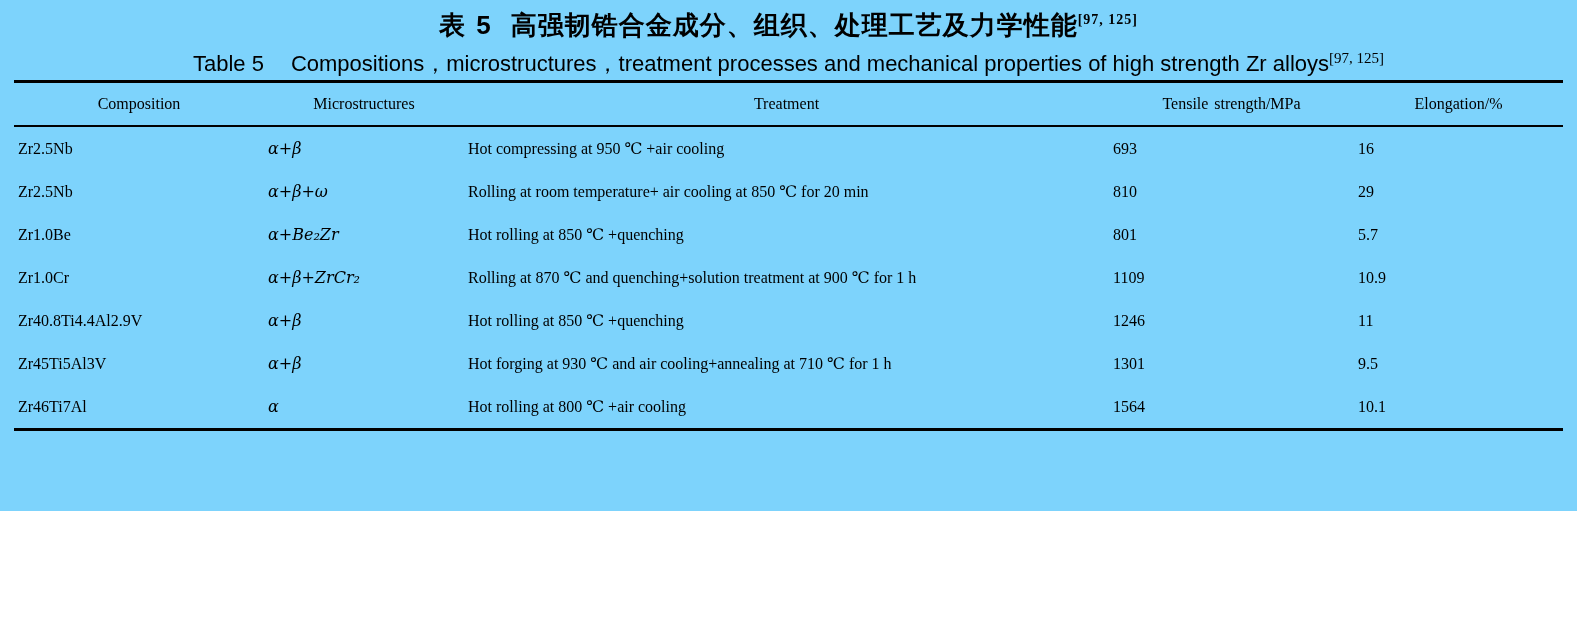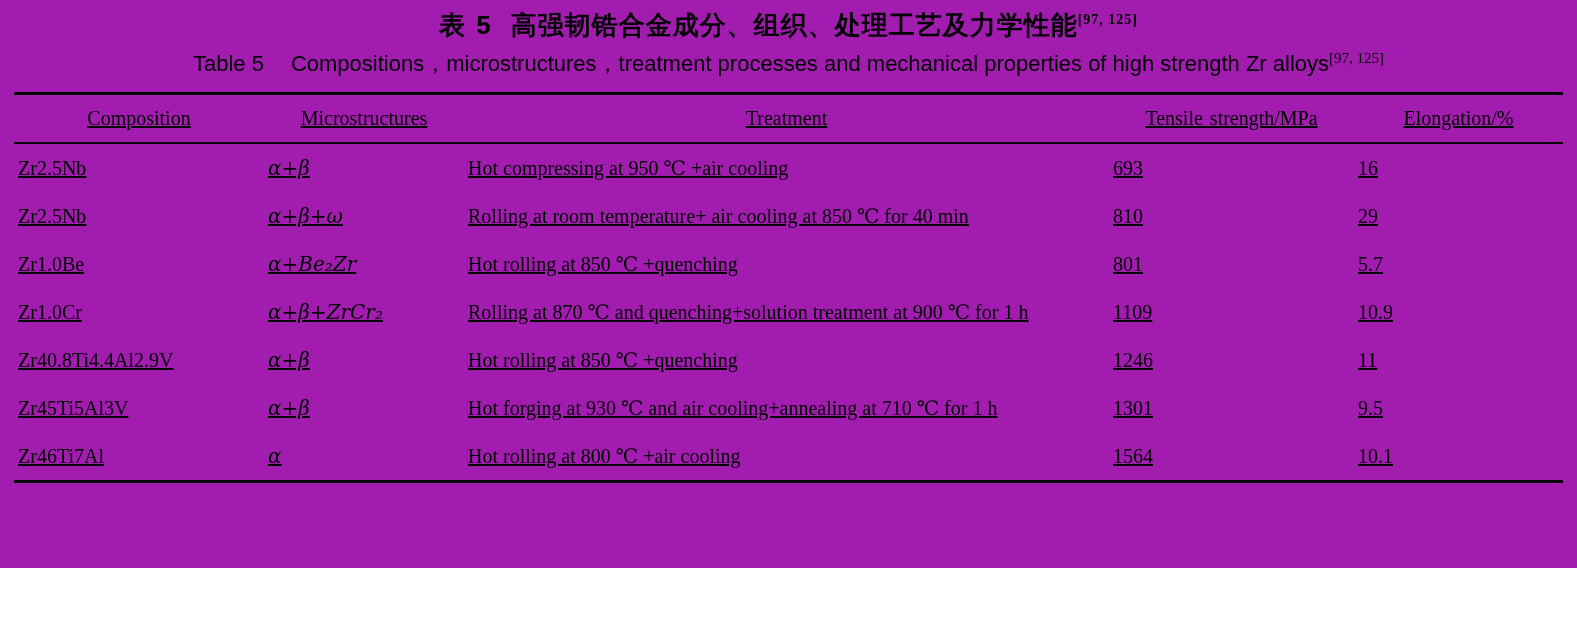--- a/index.html
+++ b/index.html
@@ -4,22 +4,22 @@
 <style>
   html, body {
     margin: 0;
     padding: 0;
     background: #ffffff;
     color: #000000;
   }
   .page {
     position: relative;
     width: 1577px;
-    height: 568px;
-    background: #a21caf;
+    height: 511px;
+    background: #7dd3fc;
     overflow: hidden;
   }
   .title-zh {
     padding-top: 8px;
     text-align: center;
     font-family: "Liberation Sans", "DejaVu Sans", sans-serif;
     font-weight: bold;
     font-size: 26px;
     line-height: 34px;
     letter-spacing: 1px;
@@ -37,28 +37,27 @@
   sup.ref {
     font-size: 15px;
     vertical-align: super;
     line-height: 0;
     font-weight: normal;
     font-family: "Liberation Serif", "DejaVu Serif", serif;
   }
   .title-zh sup.ref { font-weight: bold; font-size: 14px; }
   table.alloy-table {
     width: 1549px;
-    margin: 12px auto 0 auto;
+    margin: 0 auto 0 auto;
     border-collapse: collapse;
     table-layout: fixed;
     border-top: 3px solid #000000;
     border-bottom: 3px solid #000000;
     font-family: "Liberation Serif", "DejaVu Serif", serif;
-    font-size: 20px;
-    text-decoration: underline;
+    font-size: 16px;
   }
   col.c-composition  { width: 250px; }
   col.c-micro        { width: 200px; }
   col.c-treatment    { width: 645px; }
   col.c-tensile      { width: 245px; }
   col.c-elong        { width: 209px; }
   thead th {
     font-weight: normal;
     text-align: center;
     padding: 12px 4px;
@@ -110,21 +109,21 @@
     <td>Zr2.5Nb</td>
     <td class="micro-cell">α+β</td>
     <td>Hot compressing at 950 ℃ +air cooling</td>
     <td>693</td>
     <td>16</td>
   </tr>
 
   <tr>
     <td>Zr2.5Nb</td>
     <td class="micro-cell">α+β+ω</td>
-    <td>Rolling at room temperature+ air cooling at 850 ℃ for 40 min</td>
+    <td>Rolling at room temperature+ air cooling at 850 ℃ for 20 min</td>
     <td>810</td>
     <td>29</td>
   </tr>
 
 
   <tr>
     <td>Zr1.0Be</td>
     <td class="micro-cell">α+Be₂Zr</td>
     <td>Hot rolling at 850 ℃ +quenching</td>
     <td>801</td>

